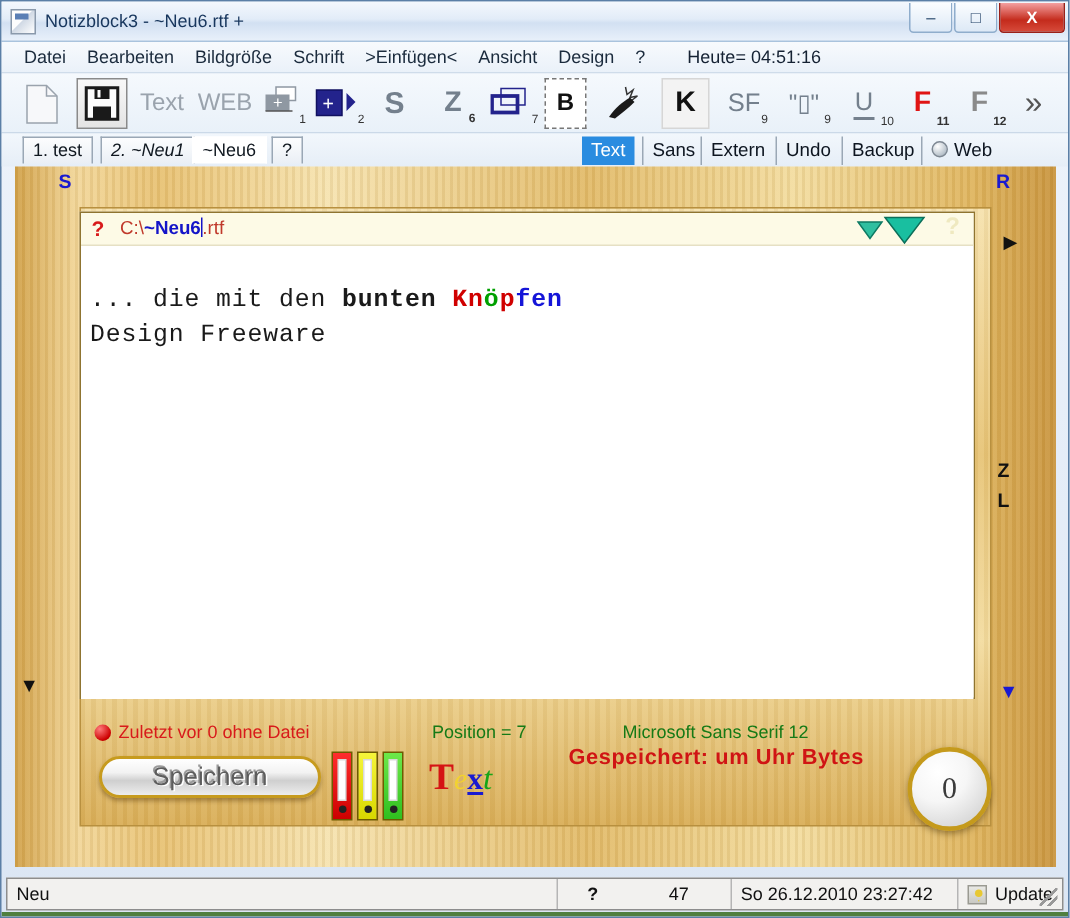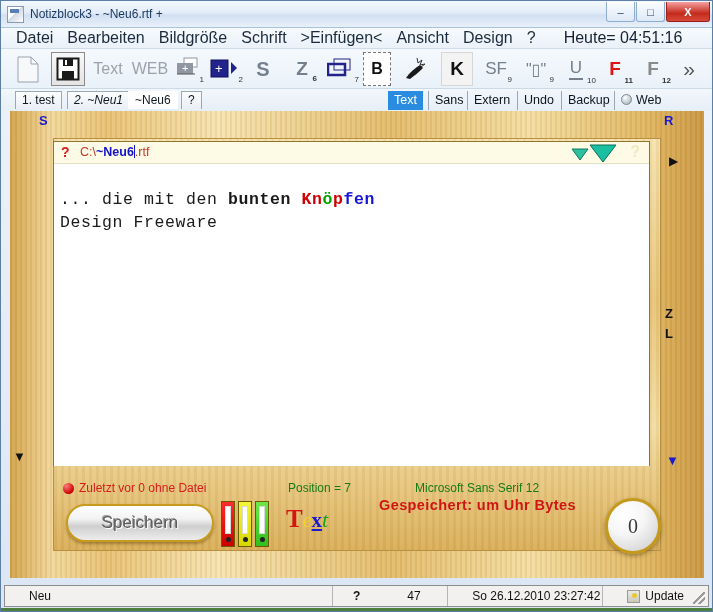--- a/index.html
+++ b/index.html
@@ -51,21 +51,21 @@
   }
 
   
   .menubar {
     position:absolute; left:0; top:27px; width:711px; height:21px;
     background:linear-gradient(#f7fafd,#eaf1f9);
     border-bottom:1px solid #cfdcea;
     display:flex; align-items:center; padding-left:8px;
   }
   .menubar .mi {
-    font-size:16px; color:#1b2b3d; padding:2px 7px; white-space:nowrap;text-align:center;
+    font-size:12px; color:#1b2b3d; padding:2px 7px; white-space:nowrap;text-align:center;
   }
   .menubar .mi.clock { color:#152233; margin-left:14px; }
 
   
   .toolbar {
     position:absolute; left:0; top:48px; width:711px; height:40px;
     background:linear-gradient(#f5f9fd,#e9f1f9);
     border-bottom:1px solid #cbd9e8;
   }
   .tool {
@@ -155,21 +155,21 @@
   .bold { font-weight:bold; }
   .c-red { color:#d00000; }
   .c-green { color:#00a000; }
   .c-blue { color:#1515d8; }
   .sl-dot {
     position:absolute; left:10px; top:4px; width:11px; height:11px; border-radius:50%;
     background:radial-gradient(circle at 32% 28%,#ff7b7b,#c00 70%,#800);
   }
   .sl-txt { position:absolute; top:2px; font-size:12px; white-space:nowrap;text-align:center; }
   .savebtn {
-    position:absolute; left:65px; top:8px; width:148px; height:38px;
+    position:absolute; left:65px; top:8px; width:148px; height:28px;
     border-radius:21px;
     background:linear-gradient(#ffffff 0%,#f2f2f2 38%,#cfcfcf 60%,#ededed 100%);
     border:2px solid #c79b1e;
     box-shadow:0 2px 3px rgba(90,60,10,.45);
     display:flex; align-items:center; justify-content:center;
   }
   .savebtn span {
     font-size:17px; color:#5d5d5d;
     text-shadow:1px 1px 0 #fff, -1px -1px 0 #9a9a9a;
   }
@@ -204,21 +204,21 @@
     font-size:20px; color:#3a3a3a;
     font-family:"Liberation Serif",serif;
   }
 
   
   .sbar {
     position:absolute; left:3px; bottom:4px; width:705px; height:22px;
     background:#f2f1ef; border:1px solid #8d8d8d;
     display:flex; align-items:stretch; font-size:12px; color:#111;
   }
-  .sb-cell { display:flex; align-items:center; padding:0 24px; white-space:nowrap; }
+  .sb-cell { display:flex; align-items:center; padding:0 6px; white-space:nowrap; }
   .sb-div { border-left:1px solid #b5b5b5; }
   .keyicon {
     width:13px; height:13px; margin-right:5px;
     background:linear-gradient(#e9e9e5,#c9c9c3);
     border:1px solid #9a9a92; position:relative;
   }
   .keyicon:after{
     content:""; position:absolute; left:4px; top:2px; width:5px; height:5px;
     border-radius:50%; background:#e8c832; box-shadow:0 5px 0 -2px #e8c832;
   }

